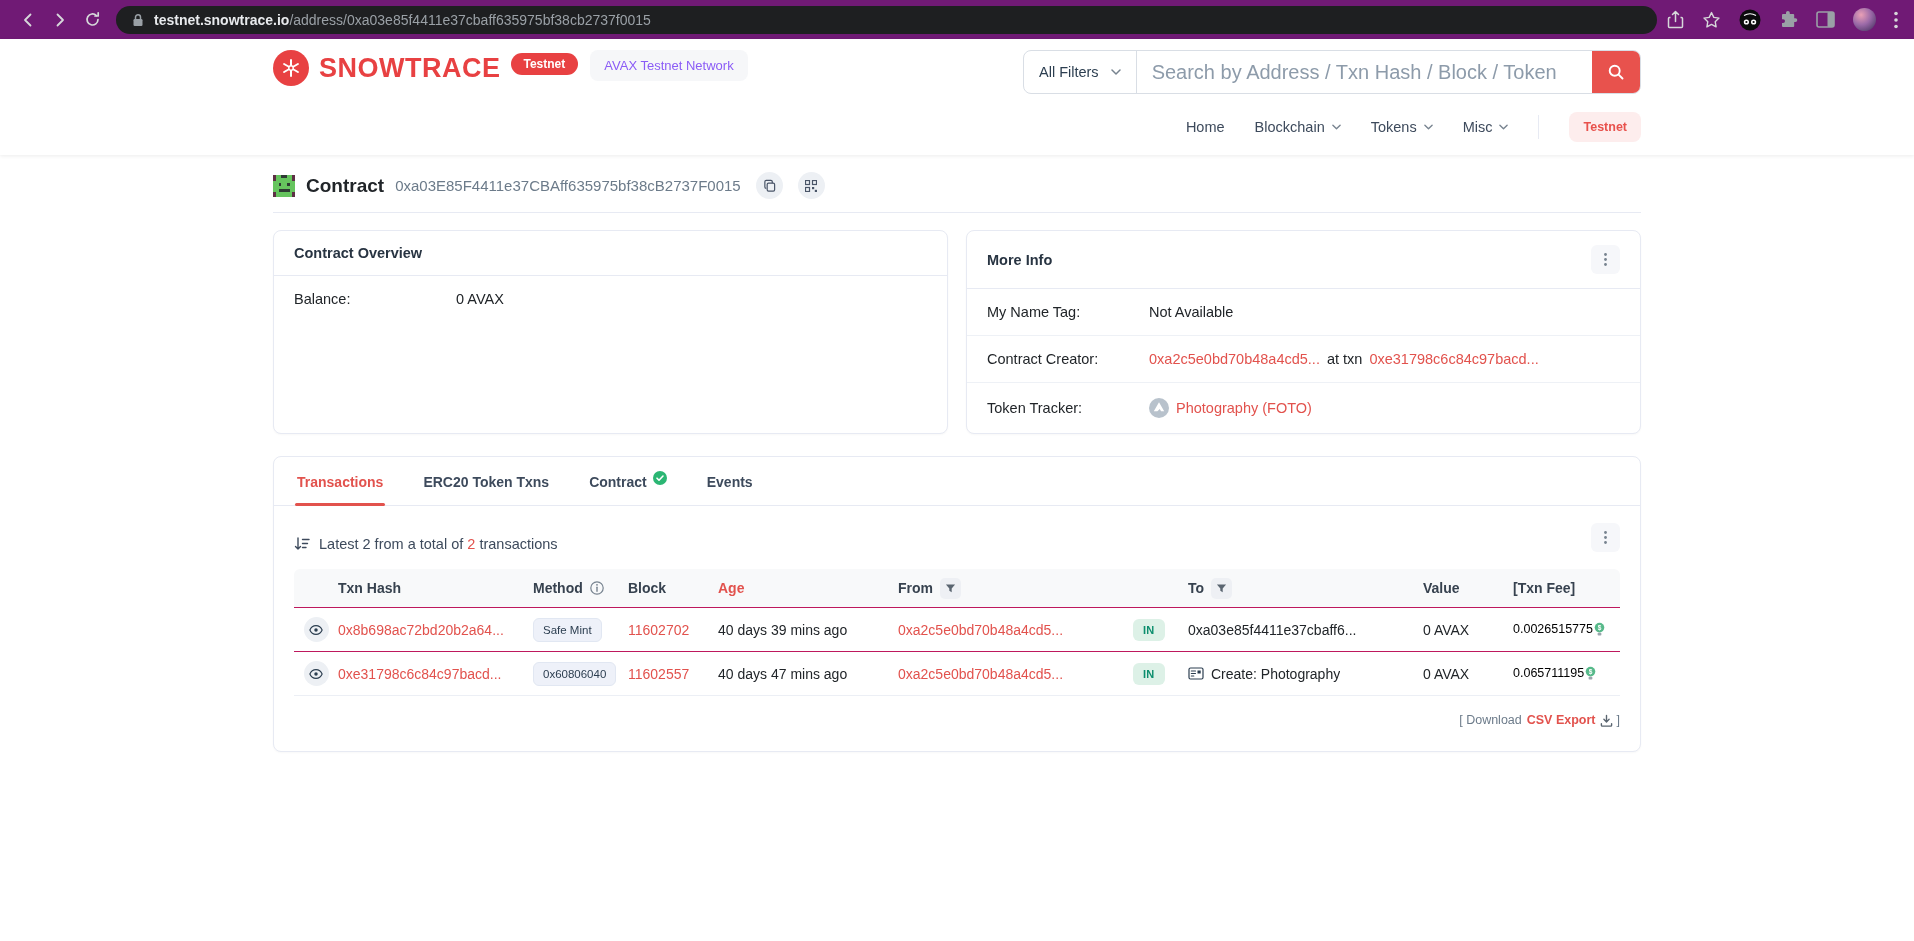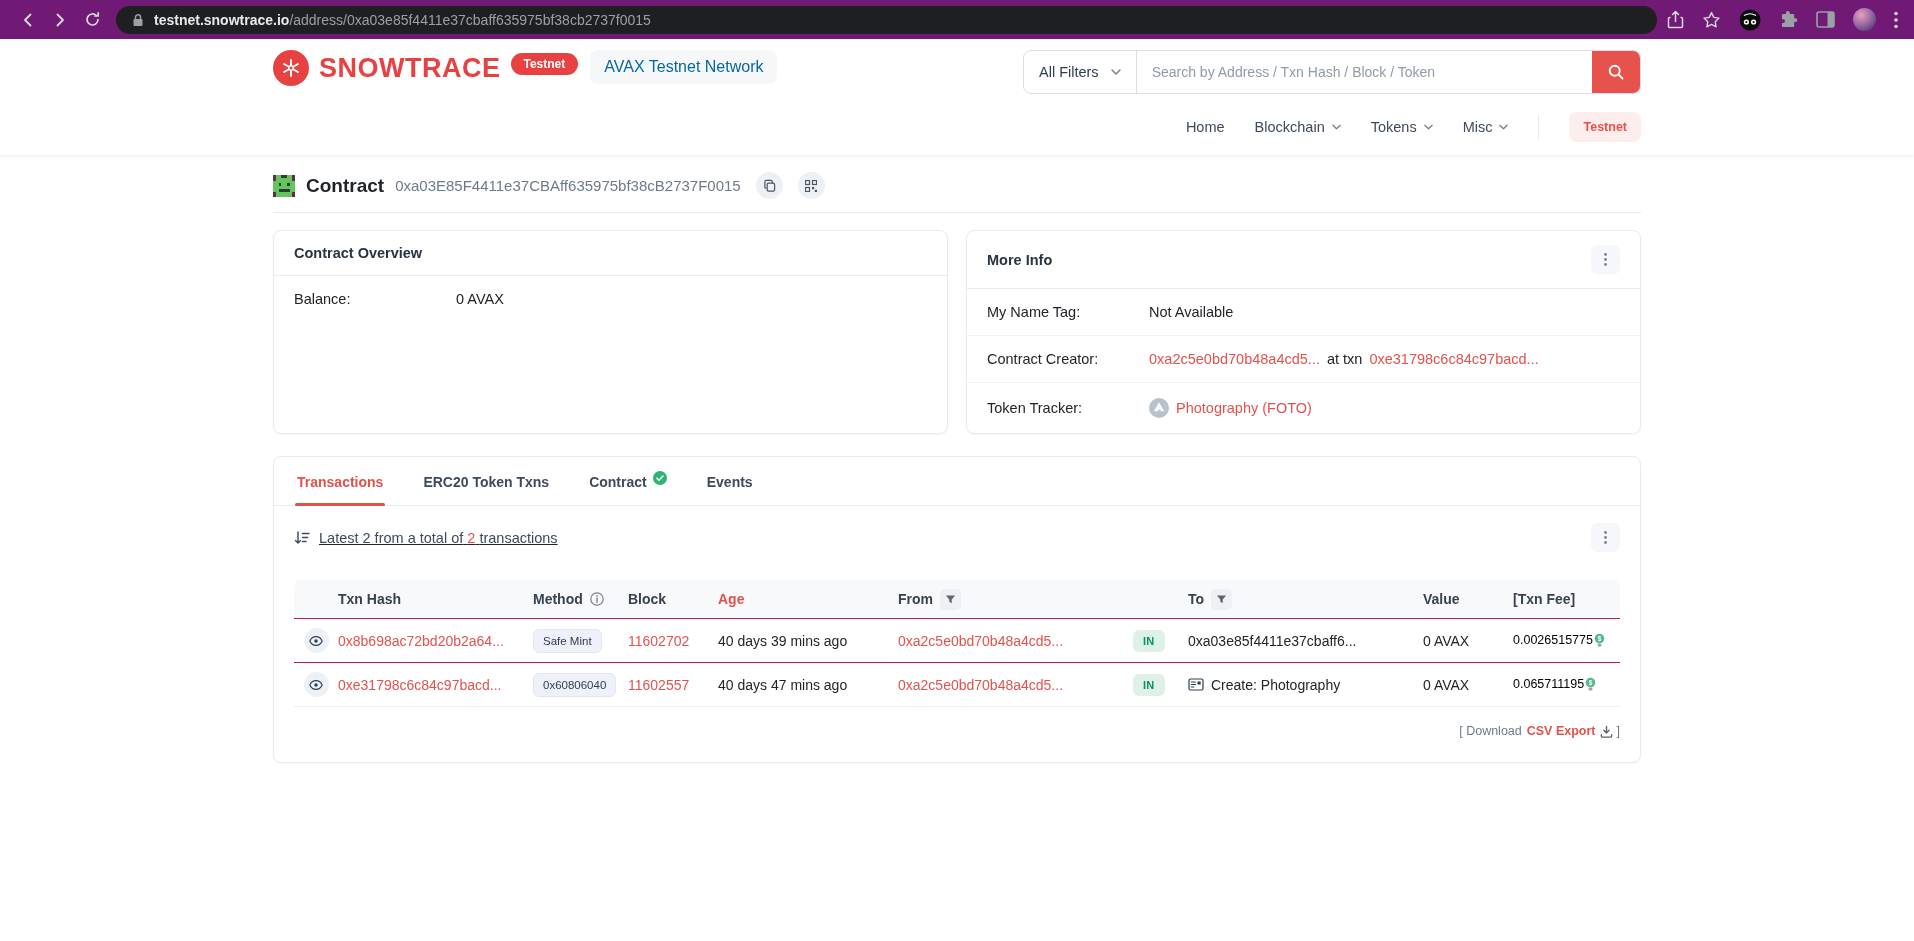--- a/index.html
+++ b/index.html
@@ -19,25 +19,25 @@
             background:radial-gradient(circle at 35% 30%, #e9a0b6 0%, #9b6aa8 45%, #3a2a55 100%); }
 
   
   .site-header { background:#fff; box-shadow:0 1px 4px rgba(0,0,0,.08); position:relative; z-index:2; }
   .header-inner { width:1368px; margin:0 auto; padding:11px 0 13px; display:flex; justify-content:space-between; }
   .brand-col { display:flex; gap:12px; }
   .brand-row { display:flex; align-items:flex-start; gap:10px; }
   .logo-circle { width:36px; height:36px; border-radius:50%; background:#e84142; display:flex; align-items:center; justify-content:center; }
   .brand-text { font-size:27px; font-weight:800; color:#e84142; letter-spacing:.5px; line-height:36px; }
   .brand-badge { background:#e84142; color:#fff; font-size:12px; font-weight:700; padding:4px 13px; border-radius:13px; margin-top:3px; }
-  .network-pill { align-self:flex-start; background:#f6f7f9; border-radius:8px; padding:8px 14px; font-size:16px; color:#0369a1; }
+  .network-pill { align-self:flex-start; background:#f6f7f9; border-radius:8px; padding:8px 14px; font-size:13px; color:#8b5cf6; }
   .search-col { display:flex; flex-direction:column; align-items:flex-end; gap:18px; }
   .searchbar { display:flex; height:44px; width:618px; border:1px solid #d9dee5; border-radius:8px; overflow:hidden; background:#fff; }
   .filter-seg { display:flex; align-items:center; gap:12px; padding:0 15px; border-right:1px solid #d9dee5; font-size:14.5px; color:#2c3e50; cursor:pointer; }
-  .searchbar input { flex:1; border:none; outline:none; padding:0 15px; font-size:14px; color:#212529;
+  .searchbar input { flex:1; border:none; outline:none; padding:0 15px; font-size:20px; color:#212529;
                      font-family:"Liberation Sans","DejaVu Sans",sans-serif; }
   .searchbar input::placeholder { color:#8d9baa; }
   .search-btn { width:48px; background:#e8524d; border:none; display:flex; align-items:center; justify-content:center; cursor:pointer; }
   .main-nav { display:flex; align-items:center; gap:30px; font-size:14.5px; color:#3d4a5c; }
   .nav-item { display:flex; align-items:center; gap:7px; cursor:pointer; }
   .nav-divider { width:1px; height:24px; background:#e7eaf3; }
   .testnet-pill { background:#fdeded; color:#e8524d; font-size:12.5px; font-weight:700; padding:8px 14px; border-radius:8px; cursor:pointer; }
 
   
   .container { width:1368px; margin:0 auto; }
@@ -57,21 +57,21 @@
   .link { color:#e2524d; text-decoration:none; cursor:pointer; }
   .kebab-btn { width:29px; height:29px; border-radius:6px; background:#f6f7fa; border:none; display:flex; align-items:center; justify-content:center; cursor:pointer; }
 
   .txns-card { margin-top:22px; margin-bottom:40px; border:1px solid #e7eaf3; border-radius:8px; background:#fff; box-shadow:0 1px 2px rgba(0,0,0,.03); }
   .tabbar { display:flex; gap:36px; padding:0 21px; border-bottom:1px solid #e7eaf3; }
   .tab { padding:17px 2px 15px; font-size:14px; font-weight:600; color:#3d4a5c; position:relative; cursor:pointer; display:flex; align-items:center; gap:6px; }
   .tab.active { color:#e2524d; }
   .tab.active::after { content:""; position:absolute; left:0; right:0; bottom:-1px; height:3px; background:#e2524d; border-radius:2px; }
 
   .txns-body { padding:17px 20px 24px; }
-  .summary-row { display:flex; justify-content:space-between; align-items:center; margin-bottom:28px;text-decoration:underline; }
+  .summary-row { display:flex; justify-content:space-between; align-items:flex-end; margin-bottom:17px; }
   .summary-left { display:flex; align-items:center; gap:9px; font-size:14.5px; color:#3d4a5c; }
   .count-red { color:#e2524d; }
 
   .tx-head { display:flex; align-items:center; height:38px; background:#f8f9fa; font-size:14px; font-weight:700; color:#37424f; border-radius:6px 6px 0 0; }
   .tx-row { display:flex; align-items:center; height:44px; border-top:1px solid #be185d; font-size:14px; }
   .tx-table { border-bottom:1px solid #eceff5; }
   .c-eye { width:44px; flex:none; display:flex; justify-content:center; }
   .c-hash { width:195px; flex:none; overflow:hidden; text-overflow:ellipsis; white-space:nowrap; padding-right:10px; }
   .c-method { width:95px; flex:none; }
   .c-block { width:90px; flex:none; }

